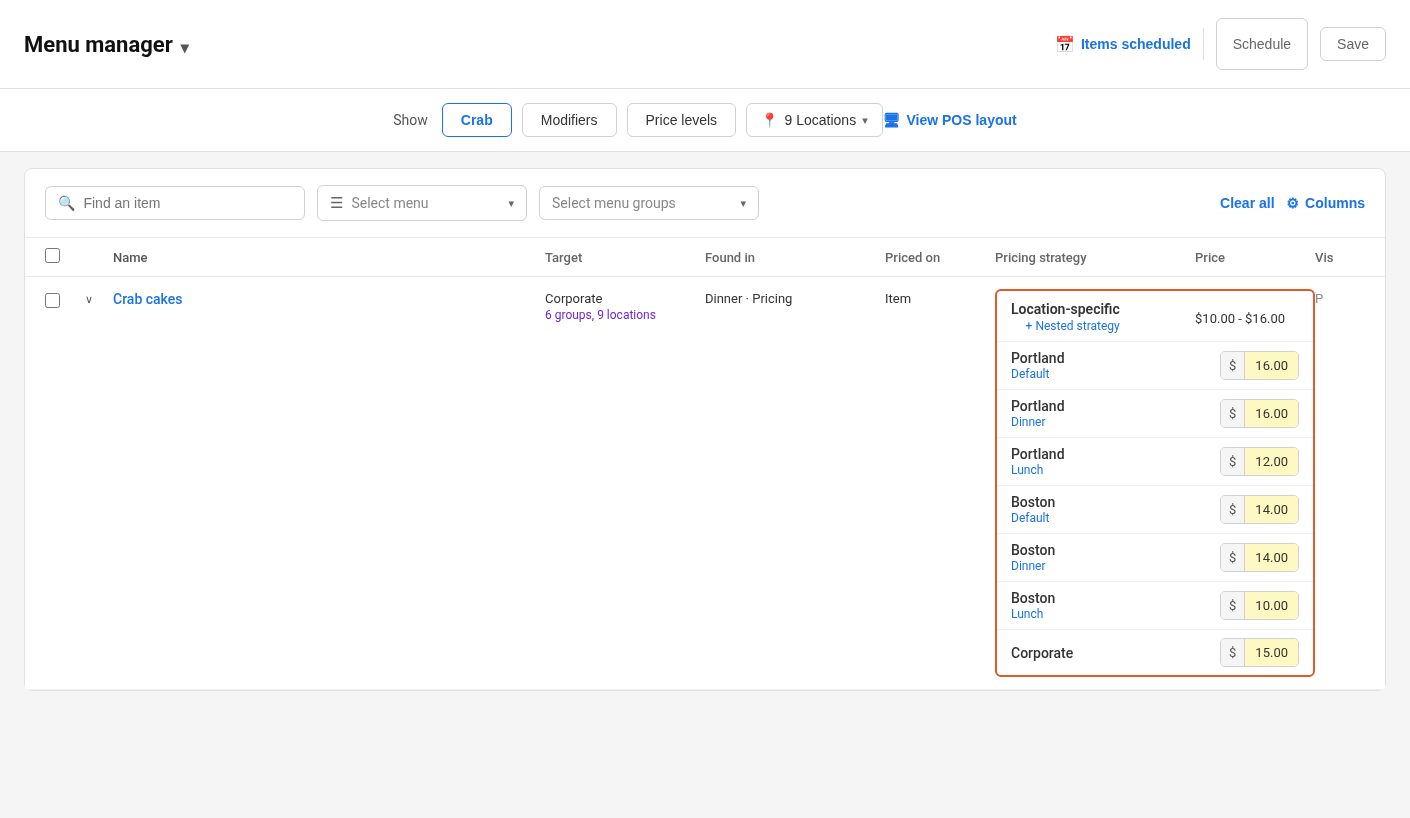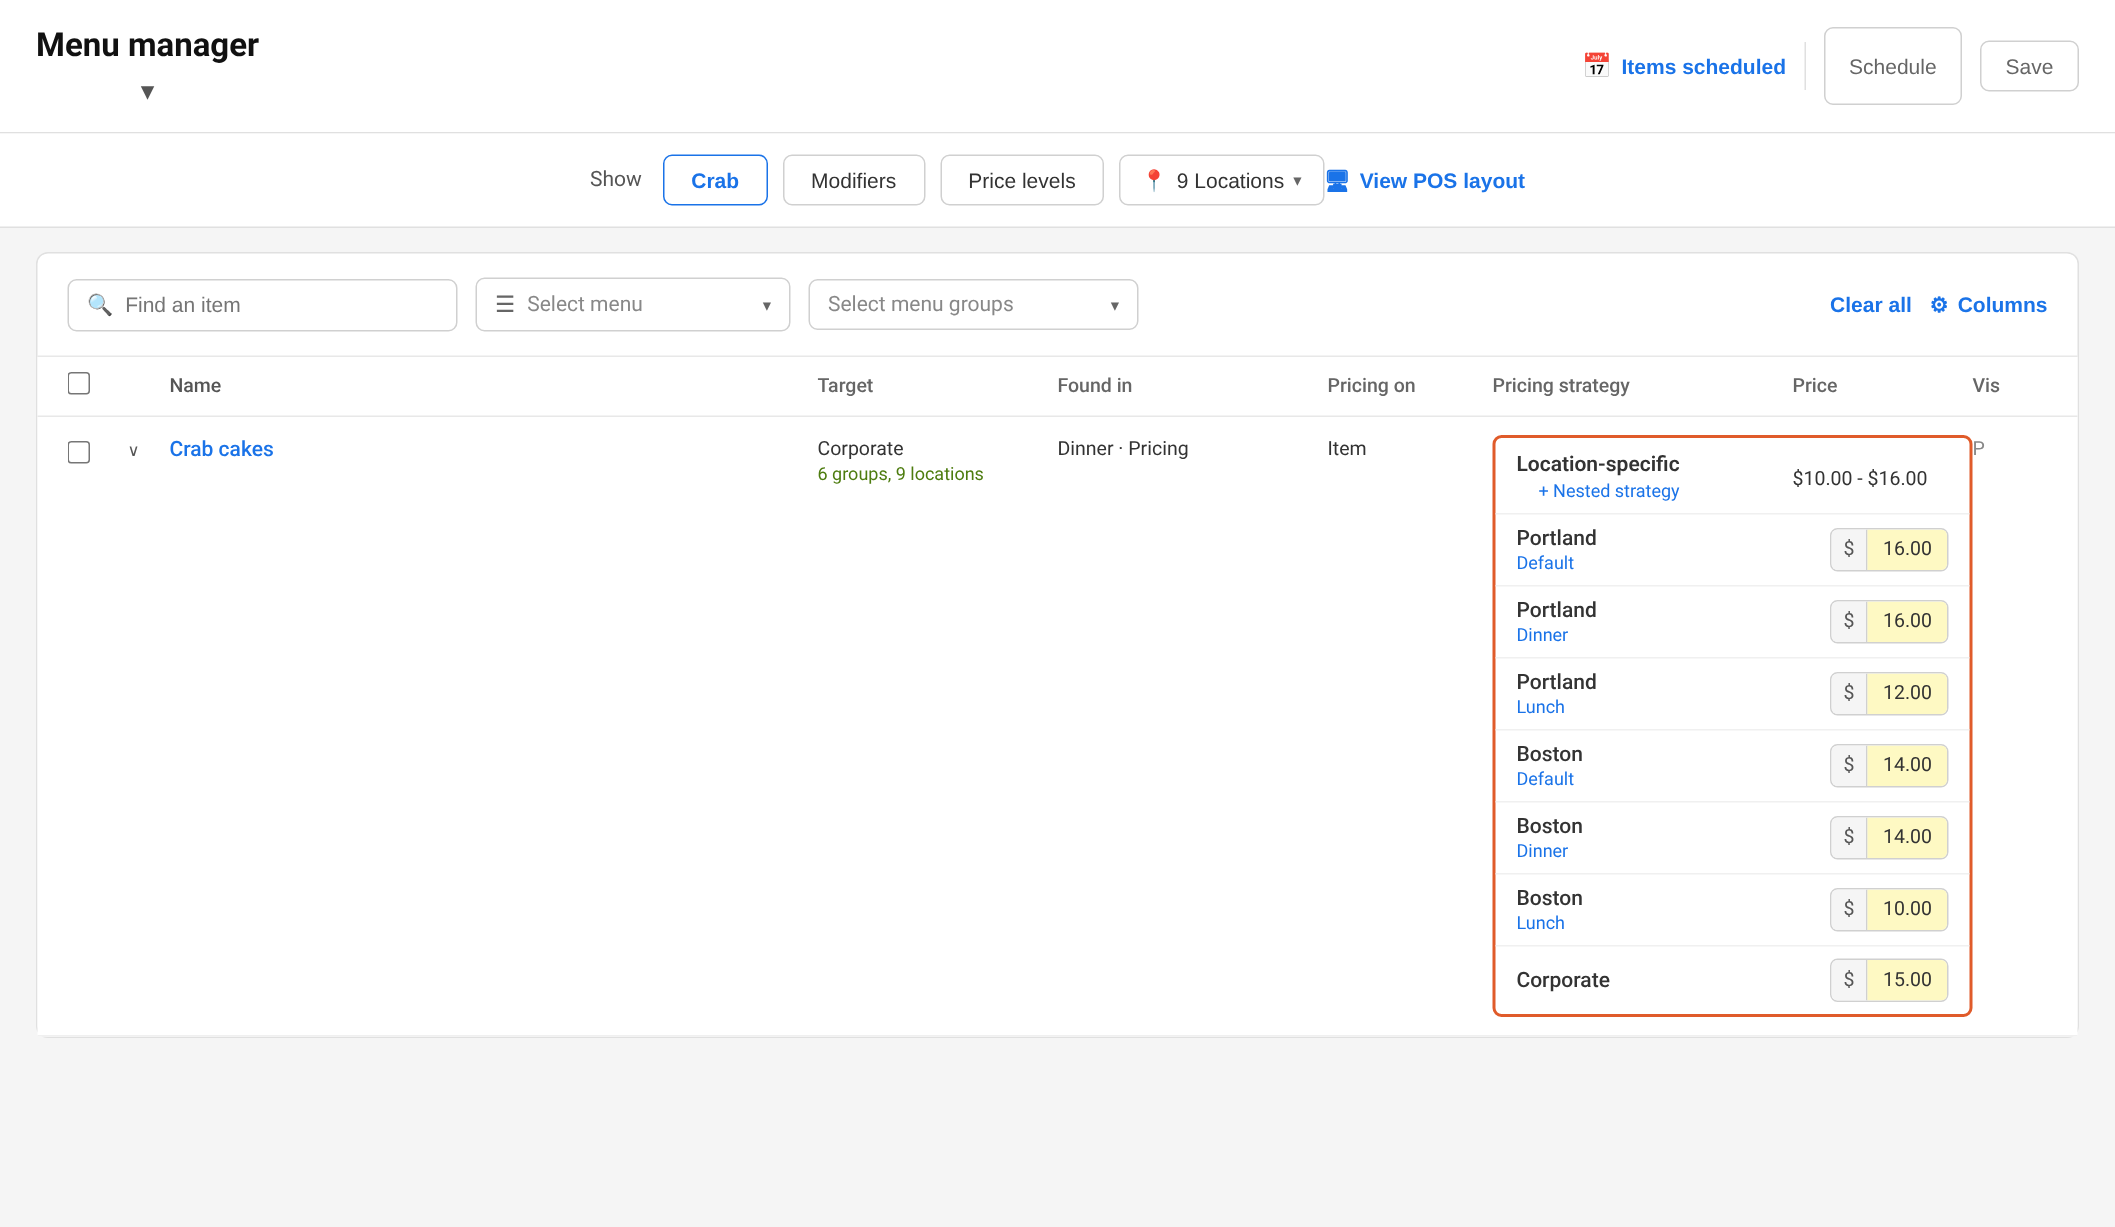--- a/index.html
+++ b/index.html
@@ -1,19 +1,19 @@
 <!DOCTYPE html>
 <html><head>
   <meta charset="utf-8">
   <style>
     * { box-sizing: border-box; margin: 0; padding: 0; }
     body { font-family: -apple-system, BlinkMacSystemFont, 'Segoe UI', Roboto, sans-serif; background: #f5f5f5; color: #333; font-size: 14px; }
 
     .header { background: #fff; padding: 18px 24px; display: flex; align-items: center; justify-content: space-between; border-bottom: 1px solid #e0e0e0; }
-    .header-title { display: flex; align-items: center; gap: 8px; font-size: 22px; font-weight: 700; color: #111; flex-direction: column; }
+    .header-title { display: flex; align-items: flex-end; gap: 8px; font-size: 22px; font-weight: 700; color: #111; }
     .header-actions { display: flex; align-items: center; gap: 12px; }
     .view-scheduled-btn { display: flex; align-items: center; gap: 6px; color: #1a73e8; font-weight: 600; background: none; border: none; cursor: pointer; font-size: 14px; }
     .header-divider { width: 1px; height: 32px; background: #e0e0e0; }
     .schedule-btn { background: #fff; border: 1px solid #d0d0d0; border-radius: 6px; padding: 17px 16px; font-size: 14px; color: #666; cursor: pointer; }
     .save-btn { background: #fff; border: 1px solid #d0d0d0; border-radius: 6px; padding: 8px 16px; font-size: 14px; color: #666; cursor: pointer; }
 
     .toolbar { background: #fff; padding: 14px 24px; display: flex; align-items: center; justify-content: center; border-bottom: 1px solid #e0e0e0; }
     .toolbar-left { display: flex; align-items: center; gap: 10px; }
     .show-label { color: #555; font-size: 14px; margin-right: 4px; }
     .tab-btn { border: 1px solid #d0d0d0; border-radius: 6px; padding: 8px 18px; font-size: 14px; background: #fff; cursor: pointer; color: #333; }
@@ -36,21 +36,21 @@
     .col-head { font-size: 13px; color: #666; font-weight: 500; }
     .col-head.name { color: #555; }
 
     .table-row { display: grid; grid-template-columns: 40px 28px 1fr 160px 180px 110px 200px 120px 50px; align-items: start; padding: 0 20px; border-bottom: 1px solid #f0f0f0; background: #fff; }
 
     .item-cell { padding: 14px 0; }
     .item-name { color: #1a73e8; font-weight: 500; font-size: 14px; }
     .item-id { color: #888; font-size: 12px; margin-top: 2px; }
     .target-cell { padding: 14px 0; }
     .target-main { font-size: 13px; color: #333; }
-    .target-sub { font-size: 12px; color: #4d7c0f; margin-top: 2px; }
+    .target-sub { font-size: 12px; color: #6d28d9; margin-top: 2px; }
     .found-cell { padding: 14px 0; font-size: 13px; color: #333; }
     .priced-cell { padding: 14px 0; font-size: 13px; color: #333; }
     .vis-cell { padding: 14px 0; font-size: 13px; color: #888; }
 
     .pricing-box { border: 2px solid #e05b2a; border-radius: 6px; margin: 6px 0 6px 0; overflow: visible; background: #fff; }
     .pricing-strategy-name { font-size: 14px; font-weight: 600; color: #333; }
     .pricing-nested { font-size: 12px; color: #1a73e8; margin-top: 2px; }
     .pricing-range { font-size: 13px; color: #333; white-space: nowrap; padding: 10px 14px 6px 0; }
 
     .pricing-row { display: flex; align-items: center; padding: 8px 14px; border-bottom: 1px solid #f0f0f0; }
@@ -136,21 +136,21 @@
     </div>
 
     <div class="table-header">
       <div>
         <input type="checkbox" style="">
       </div>
       <div></div>
       <div class="col-head name">Name</div>
       <div class="col-head">Target</div>
       <div class="col-head">Found in</div>
-      <div class="col-head">Pricing on</div>
+      <div class="col-head">Priced on</div>
       <div class="col-head">Pricing strategy</div>
       <div class="col-head">Price</div>
       <div class="col-head">Vis</div>
     </div>
 
     <div class="table-row">
       <div class="checkbox-cell">
         <input type="checkbox" style="">
       </div>
       <div class="expand-cell">

